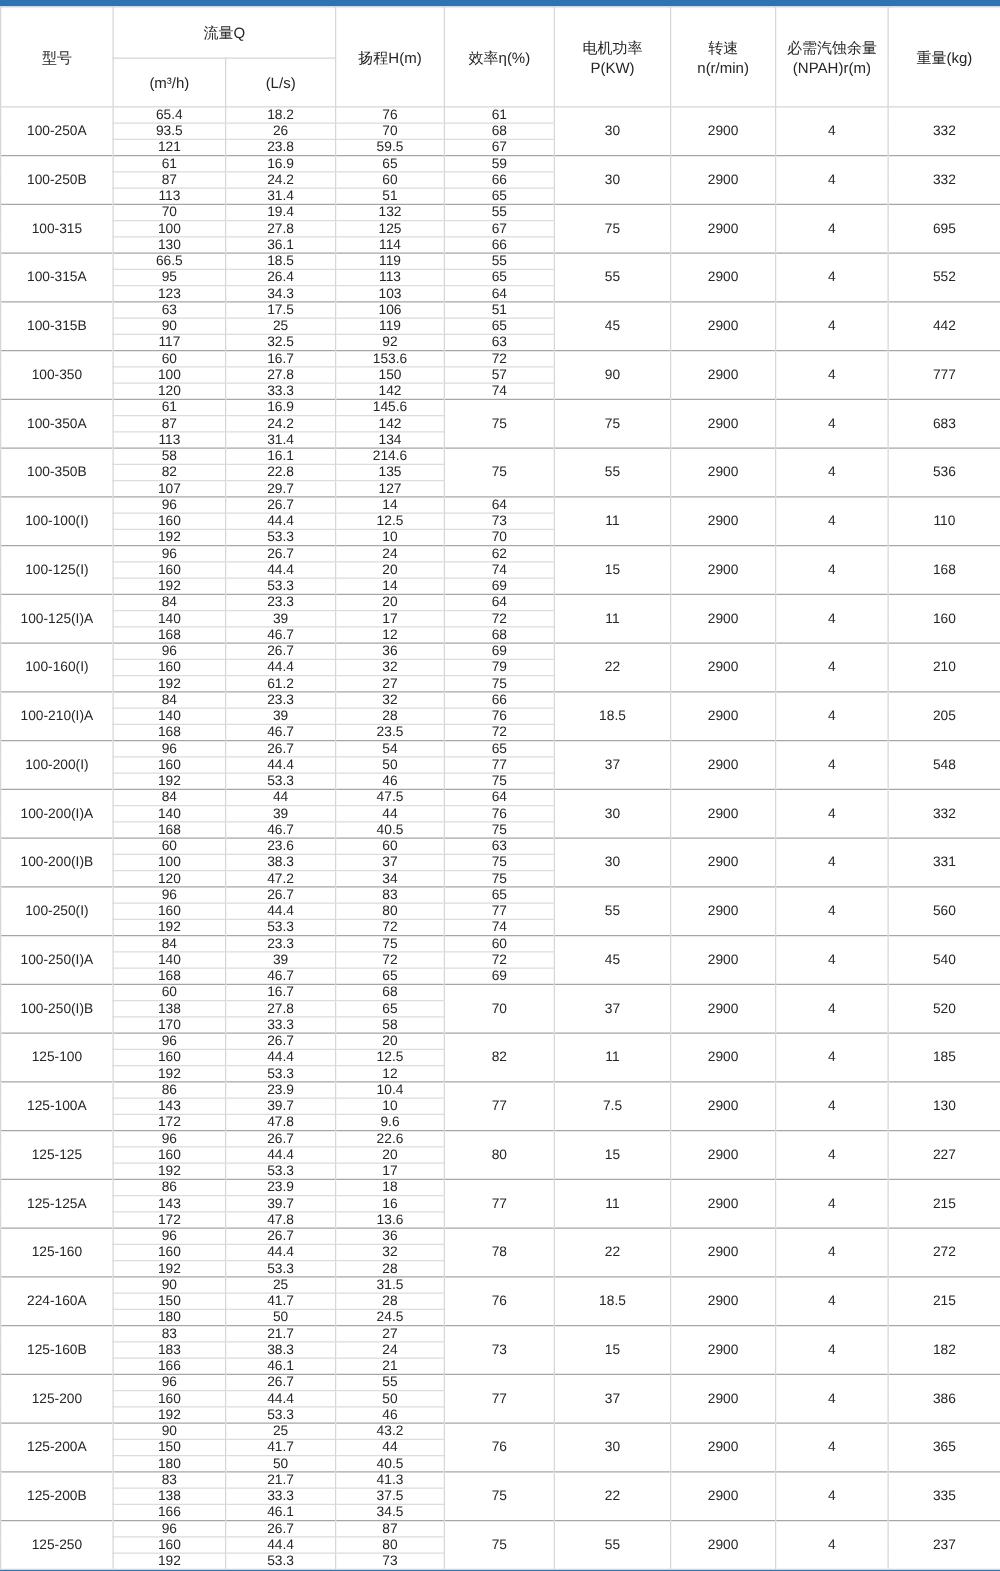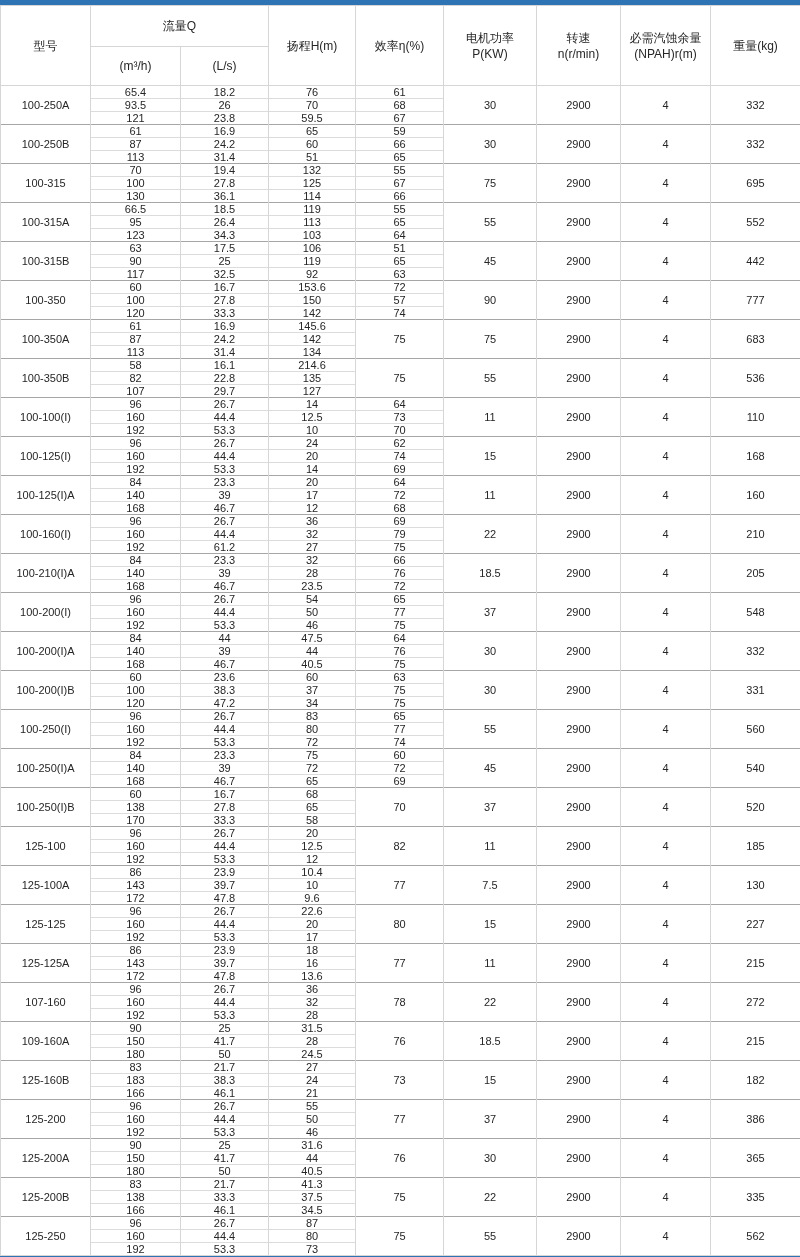--- a/index.html
+++ b/index.html
@@ -577,42 +577,42 @@
         <td class="sub">143</td>
         <td class="sub">39.7</td>
         <td class="sub">16</td>
       </tr>
       <tr>
         <td class="sub">172</td>
         <td class="sub">47.8</td>
         <td class="sub">13.6</td>
       </tr>
       <tr class="group-start">
-        <td rowspan="3">107-160</td>
+        <td rowspan="3">125-160</td>
         <td>96</td>
         <td>26.7</td>
         <td>36</td>
         <td rowspan="3">78</td>
         <td rowspan="3">22</td>
         <td rowspan="3">2900</td>
         <td rowspan="3">4</td>
         <td rowspan="3">272</td>
       </tr>
       <tr>
         <td class="sub">160</td>
         <td class="sub">44.4</td>
         <td class="sub">32</td>
       </tr>
       <tr>
         <td class="sub">192</td>
         <td class="sub">53.3</td>
         <td class="sub">28</td>
       </tr>
       <tr class="group-start">
-        <td rowspan="3">109-160A</td>
+        <td rowspan="3">224-160A</td>
         <td>90</td>
         <td>25</td>
         <td>31.5</td>
         <td rowspan="3">76</td>
         <td rowspan="3">18.5</td>
         <td rowspan="3">2900</td>
         <td rowspan="3">4</td>
         <td rowspan="3">215</td>
       </tr>
       <tr>
@@ -664,21 +664,21 @@
       </tr>
       <tr>
         <td class="sub">192</td>
         <td class="sub">53.3</td>
         <td class="sub">46</td>
       </tr>
       <tr class="group-start">
         <td rowspan="3">125-200A</td>
         <td>90</td>
         <td>25</td>
-        <td>31.6</td>
+        <td>43.2</td>
         <td rowspan="3">76</td>
         <td rowspan="3">30</td>
         <td rowspan="3">2900</td>
         <td rowspan="3">4</td>
         <td rowspan="3">365</td>
       </tr>
       <tr>
         <td class="sub">150</td>
         <td class="sub">41.7</td>
         <td class="sub">44</td>
@@ -711,21 +711,21 @@
       </tr>
       <tr class="group-start">
         <td rowspan="3">125-250</td>
         <td>96</td>
         <td>26.7</td>
         <td>87</td>
         <td rowspan="3">75</td>
         <td rowspan="3">55</td>
         <td rowspan="3">2900</td>
         <td rowspan="3">4</td>
-        <td rowspan="3">562</td>
+        <td rowspan="3">237</td>
       </tr>
       <tr>
         <td class="sub">160</td>
         <td class="sub">44.4</td>
         <td class="sub">80</td>
       </tr>
       <tr>
         <td class="sub">192</td>
         <td class="sub">53.3</td>
         <td class="sub">73</td>

